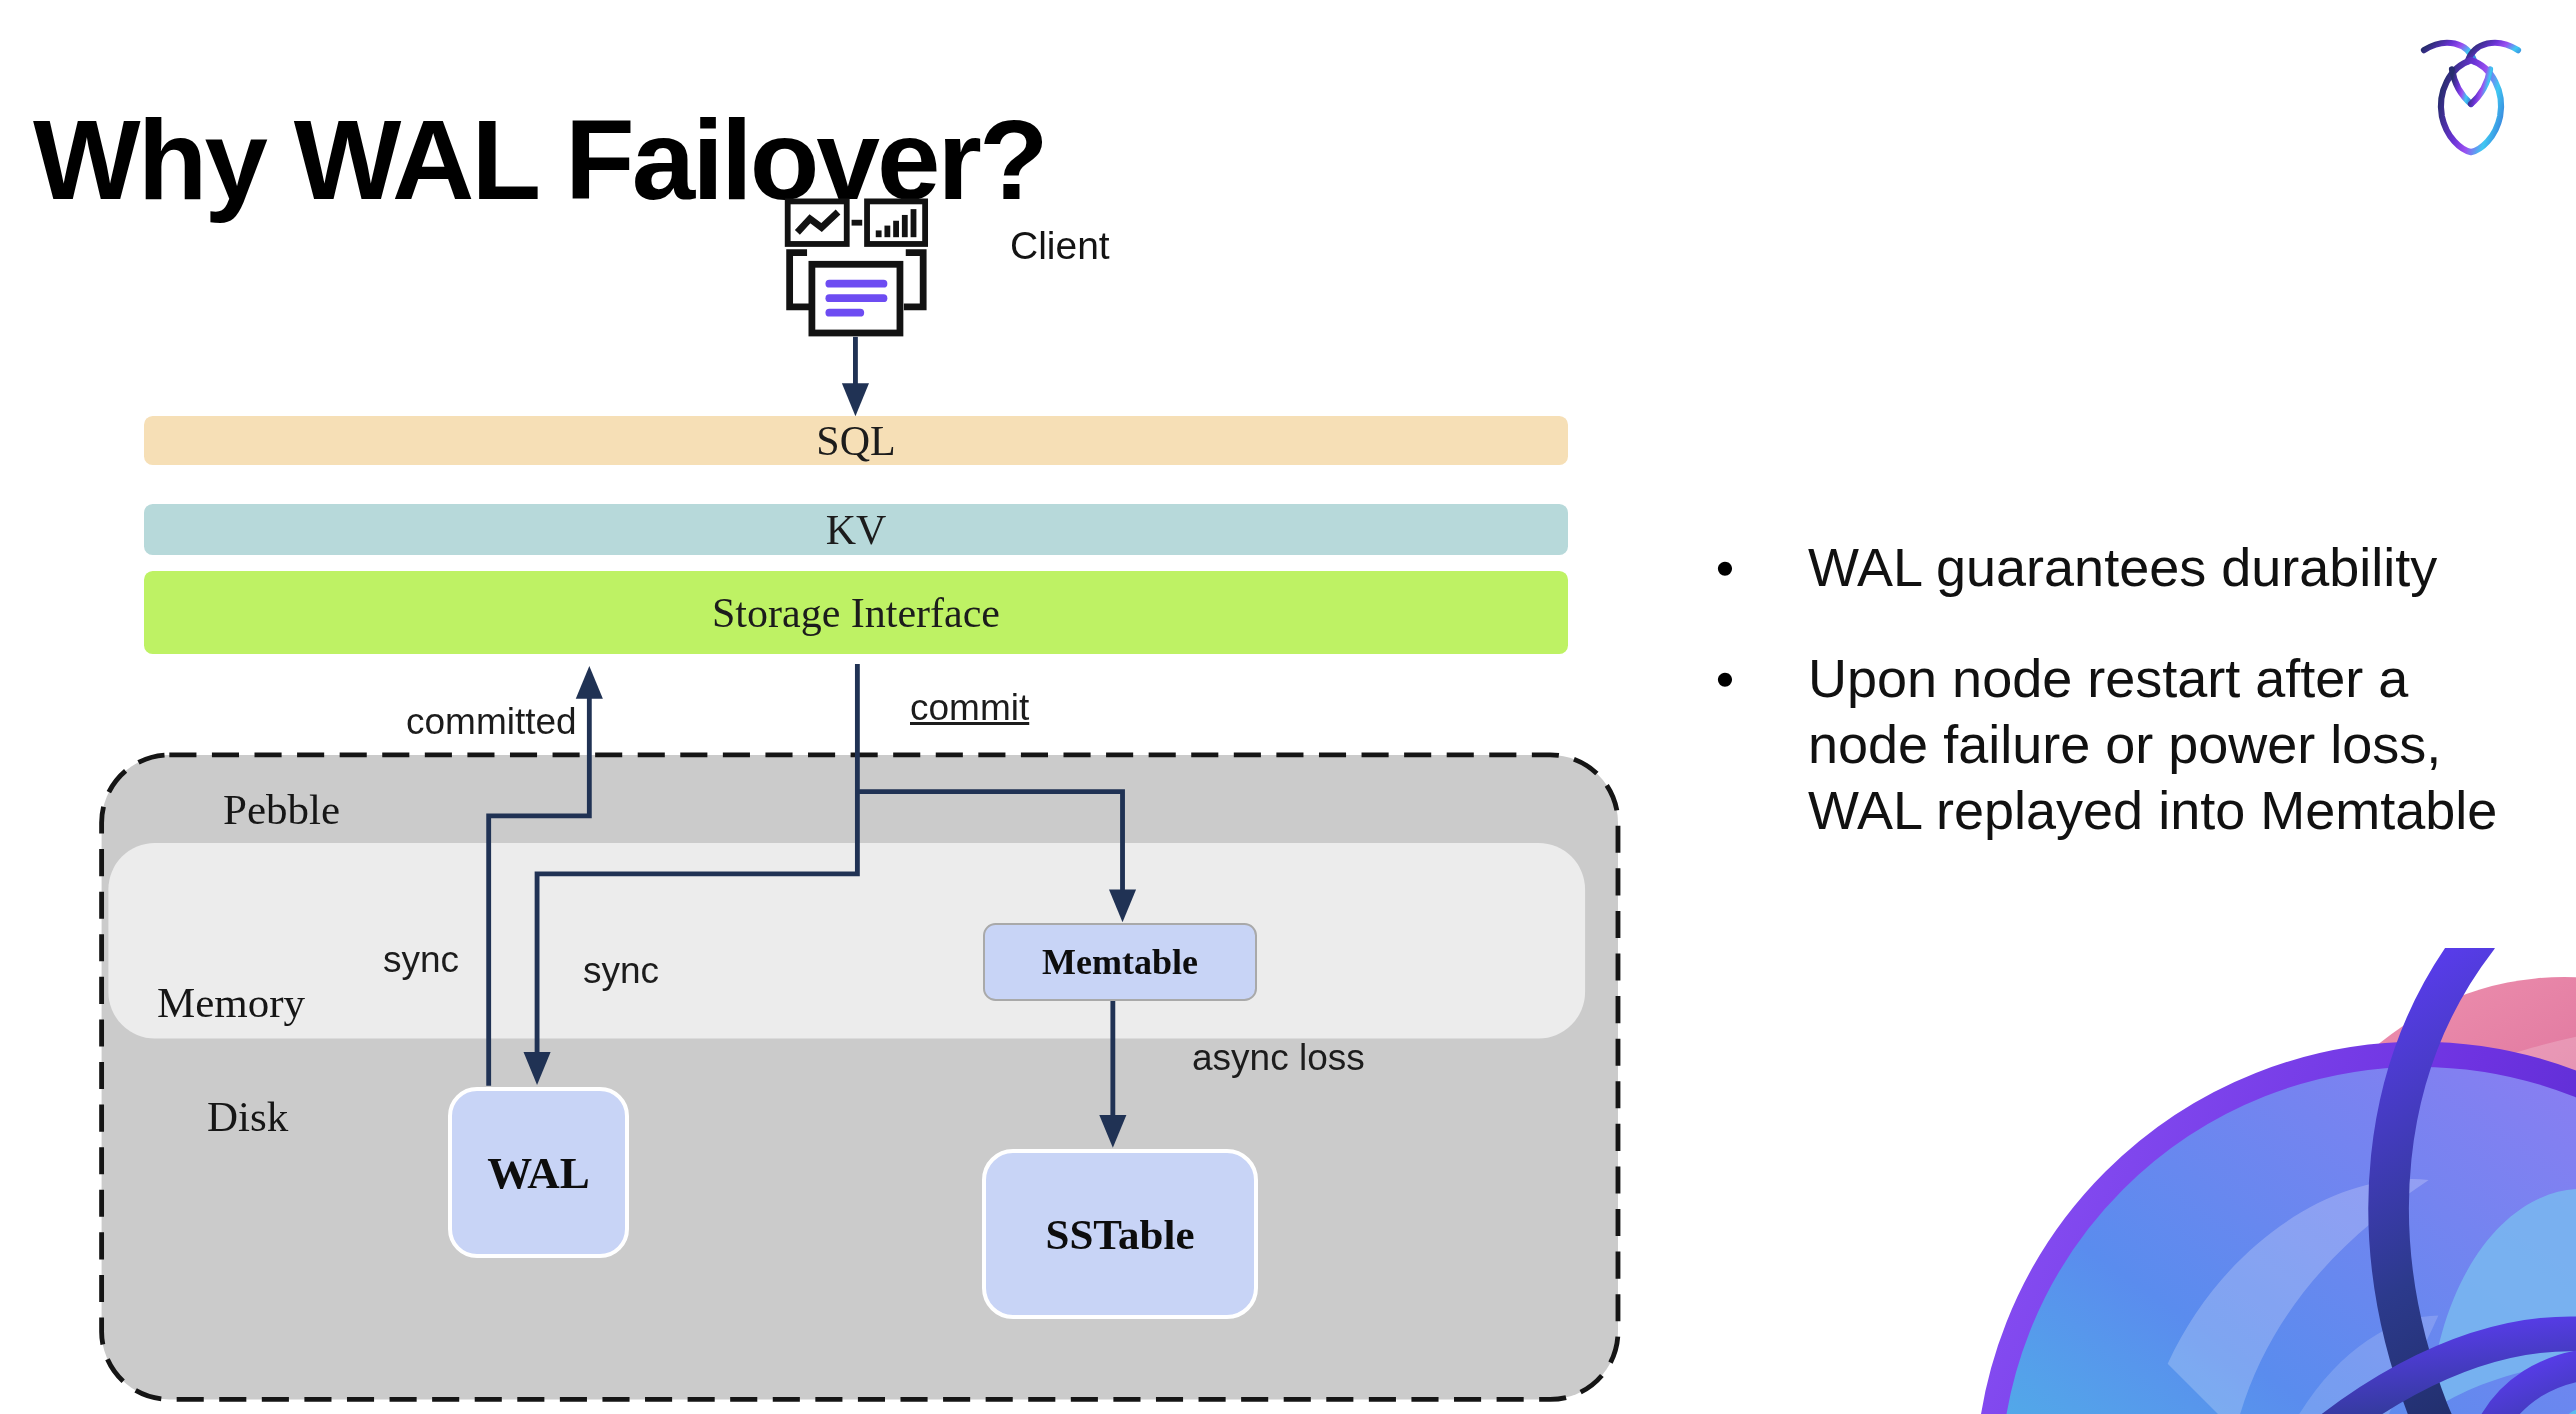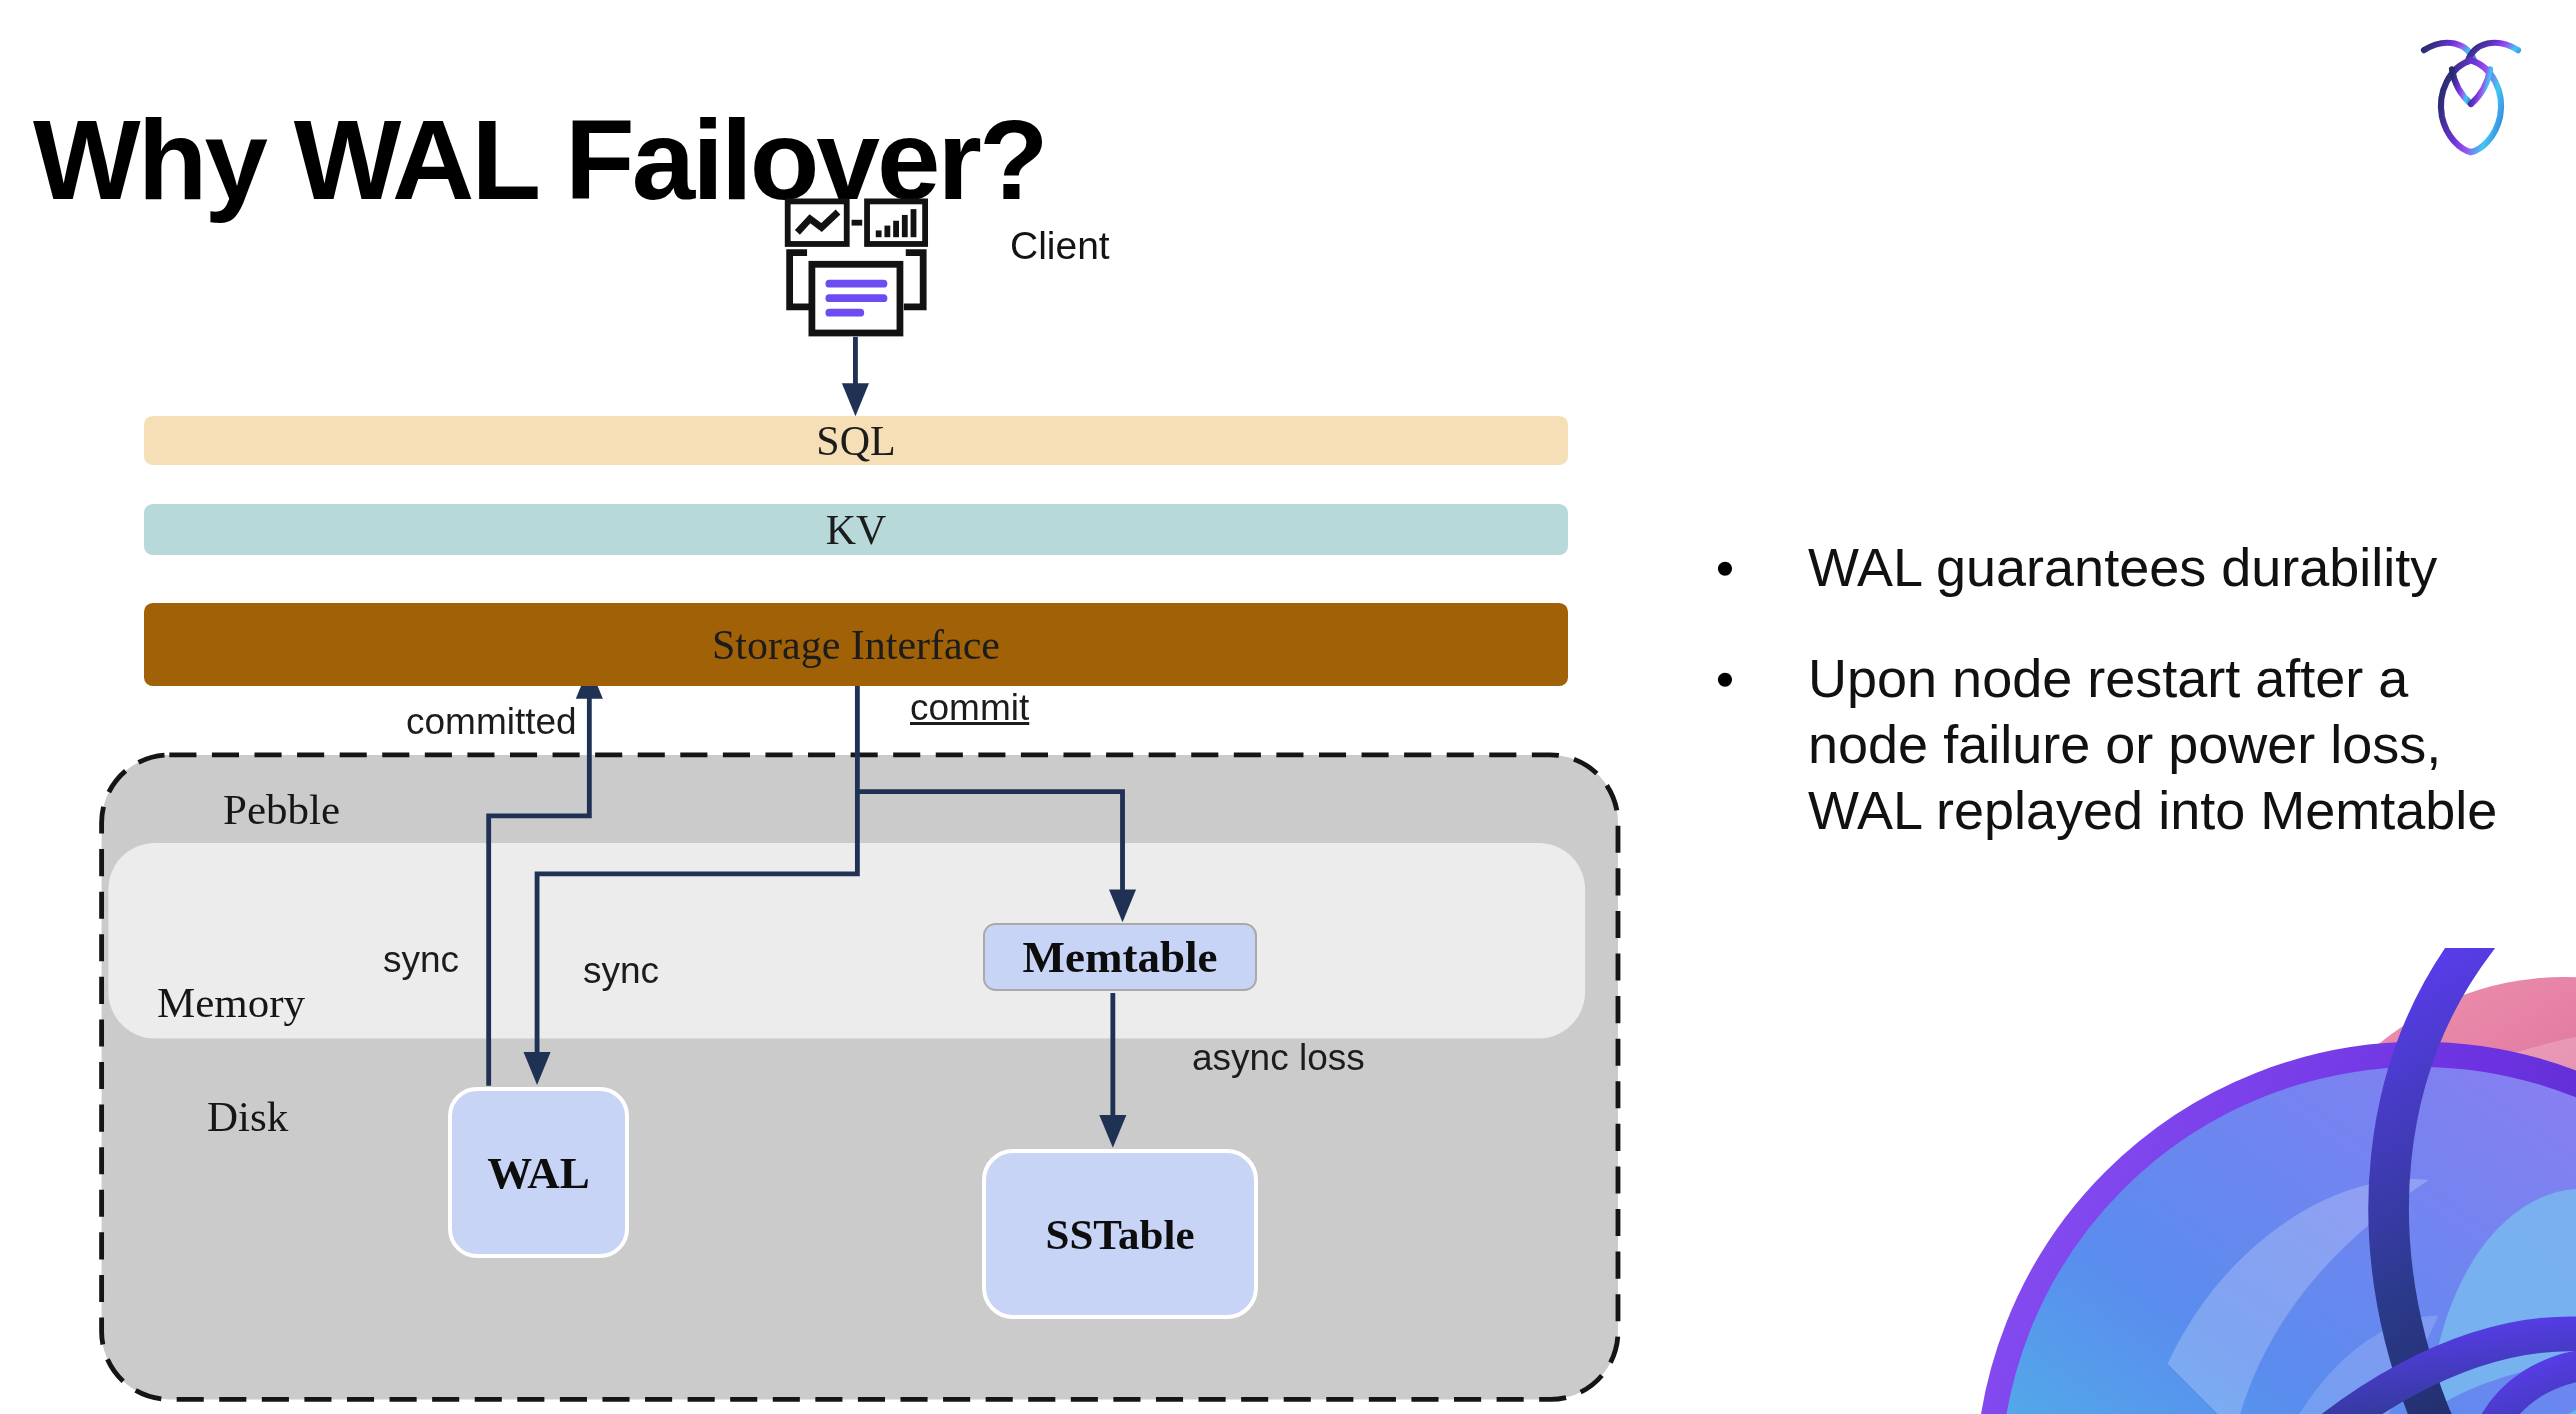--- a/index.html
+++ b/index.html
@@ -21,30 +21,30 @@
   #diagram-svg{left:0;top:0;z-index:2;}
   .layer-bar{
     left:144px;width:1424px;z-index:3;
     display:flex;align-items:center;justify-content:center;
     border-radius:8.7px;
     font-family:"Liberation Serif","DejaVu Serif",serif;
     font-size:42px;color:#1c1c1c;
   }
   .bar-sql{top:416px;height:49px;background:#f6dfb6;}
   .bar-kv{top:504px;height:51px;background:#b7d9da;}
-  .bar-storage{top:603px;height:83px;background:#a16207;}
+  .bar-storage{top:571px;height:83px;background:#bef264;}
 
   .node-box{
     z-index:4;display:flex;align-items:center;justify-content:center;
     background:#c8d4f6;box-sizing:border-box;
     font-family:"Liberation Serif","DejaVu Serif",serif;
     font-weight:bold;color:#0d0d0d;
   }
   .node-wal{left:448px;top:1087px;width:181px;height:171px;border:4.8px solid #fff;border-radius:29px;font-size:45px;}
-  .node-memtable{left:983px;top:923px;width:274px;height:68px;border:2.9px solid #a9a9a9;border-radius:12.6px;font-size:45px;}
+  .node-memtable{left:983px;top:923px;width:274px;height:78px;border:2.9px solid #a9a9a9;border-radius:12.6px;font-size:36px;}
   .node-sstable{left:982px;top:1149px;width:276px;height:170px;border:4.8px solid #fff;border-radius:31px;font-size:43px;}
 
   .zone-label{
     z-index:3;font-family:"Liberation Serif","DejaVu Serif",serif;
     font-size:43px;color:#161616;line-height:1;
   }
   .edge-label{
     z-index:3;font-size:37px;color:#1c1c1c;line-height:1;
   }
   .client-label{left:1010px;top:226px;font-size:39px;color:#141414;z-index:3;line-height:1;}

